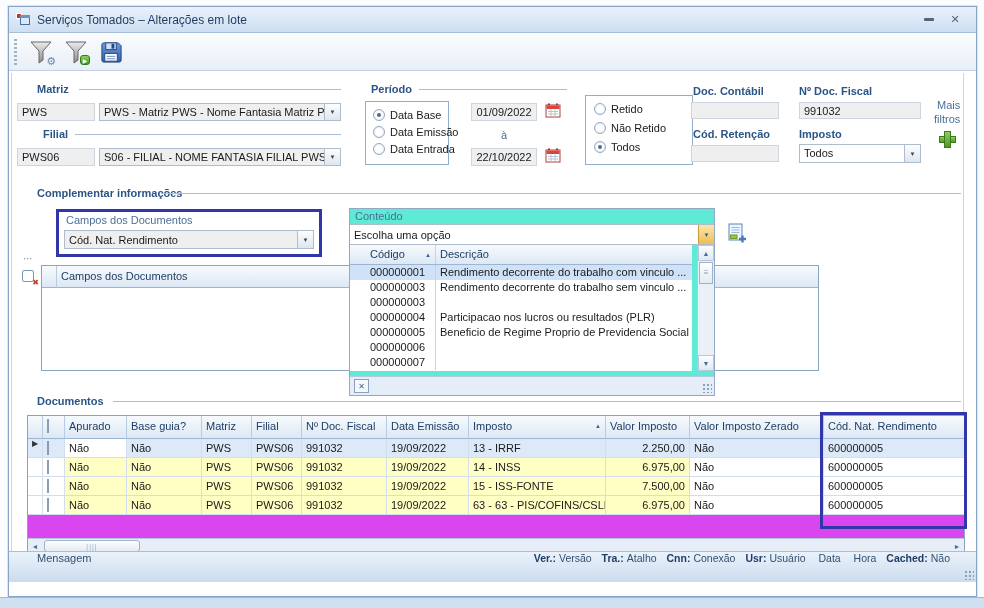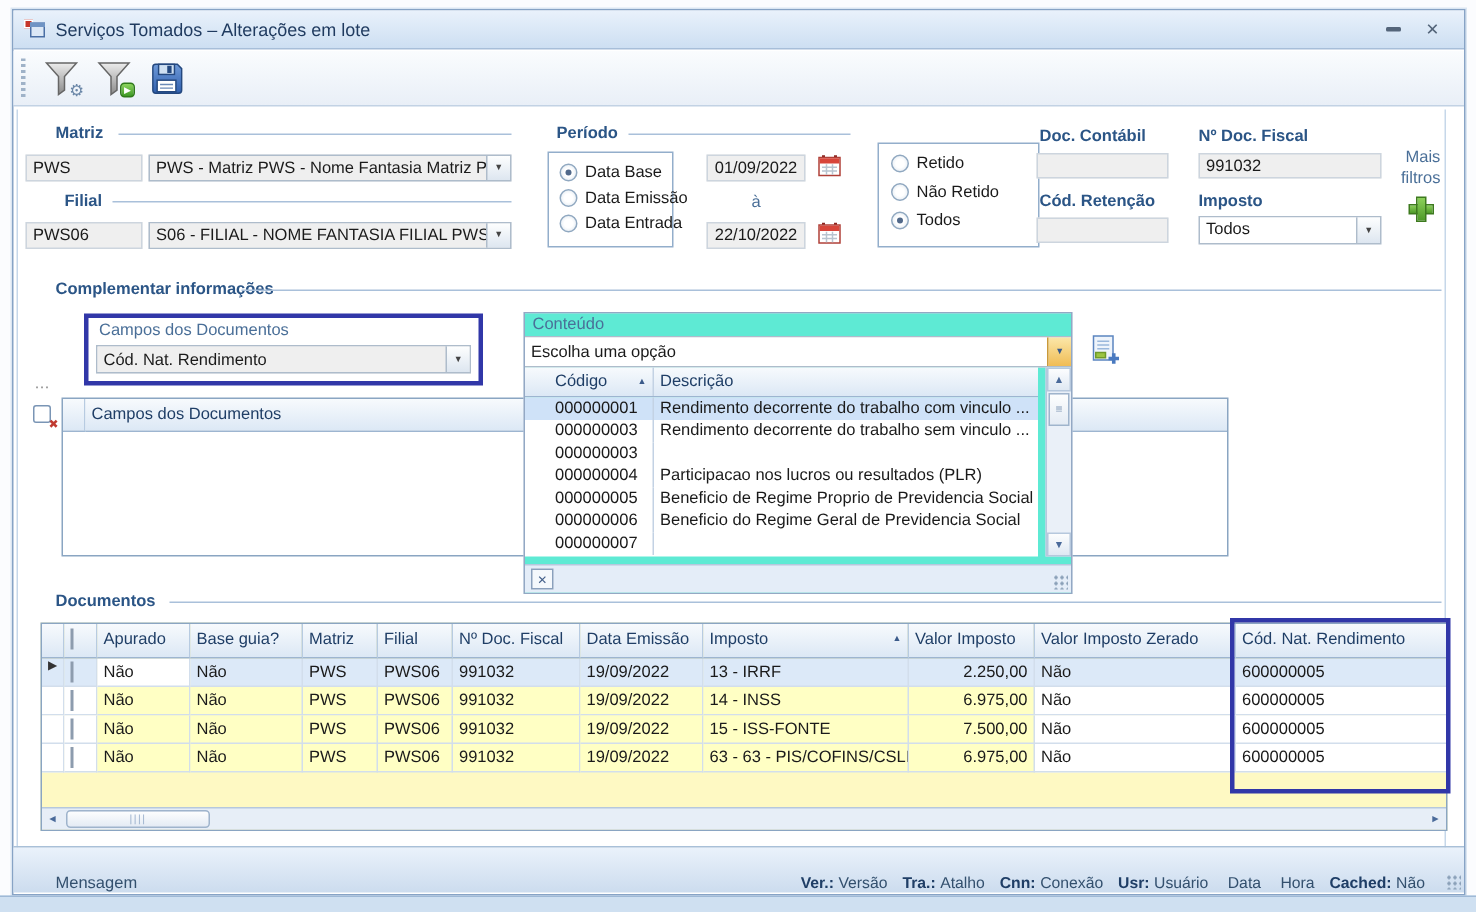--- a/index.html
+++ b/index.html
@@ -74,22 +74,22 @@
   .xbtn{position:absolute;left:4px;top:2px;width:15px;height:14px;border:1px solid #8aa0bc;background:#f4f8fc;
     display:grid;place-items:center;font-size:8px;color:#44608a}
   .gripdots{position:absolute;right:2px;bottom:2px;width:10px;height:10px;
     background-image:radial-gradient(#8aa0b8 1px,transparent 1.2px);background-size:4px 4px}
   
   .hsb{position:absolute;height:15px;background:#e7eef7;border-top:1px solid #b6c8dd;display:flex;align-items:center}
   .hbtn{width:14px;height:13px;display:grid;place-items:center;font-size:7px;color:#4a6a9a}
   .hthumb{width:96px;height:12px;margin-left:2px;background:linear-gradient(#fdfefe,#e4ebf4);
     border:1px solid #9fb4cc;border-radius:3px;display:grid;place-items:center;font-size:7px;color:#9ab0cc;letter-spacing:1px}
   
-  .statusbar{position:absolute;left:0;bottom:1px;width:100%;height:31px;
-    background:linear-gradient(#eaf2fb,#ccdcee);border-top:1px solid #a9c0d8;display:flex;align-items:flex-end}
+  .statusbar{position:absolute;left:0;bottom:14px;width:100%;height:31px;
+    background:linear-gradient(#eaf2fb,#ccdcee);border-top:1px solid #a9c0d8;display:flex;align-items:flex-start}
   .statusbar .left{margin-left:28px;color:#33506e}
   .statusbar .right{position:absolute;right:26px;font-size:10.5px;color:#33506e;white-space:nowrap}
   .sb-part b{color:#1f3e66;margin-left:7px;margin-right:3px}
   .deskstrip{position:absolute;left:0;top:597px;width:984px;height:11px;background:#cfe0f1;border-top:1px solid #9fb9d6}
   .sideline{position:absolute;width:1px;background:#c6d7e9}
   .dots3{color:#8a8a8a;letter-spacing:1px;font-size:10px}
   .delicon{position:relative;width:18px;height:18px}
   .delicon .sq{position:absolute;left:1px;top:1px;width:12px;height:12px;border:1px solid #7a95b5;border-radius:2px;background:#fff}
   .delicon .x{position:absolute;right:0;bottom:0;font-size:8px;color:#c03a30;font-weight:bold}
   .plus{position:absolute;width:15px;height:15px}
@@ -299,21 +299,20 @@
         <div class="pr">
             <span class="pc1">000000004</span>
             <span class="pc2">Participacao nos lucros ou resultados (PLR)</span>
           </div>
         <div class="pr">
             <span class="pc1">000000005</span>
             <span class="pc2">Beneficio de Regime Proprio de Previdencia Social</span>
           </div>
         <div class="pr">
             <span class="pc1">000000006</span>
-            <span class="pc2">Beneficio do Regime Geral de Previdencia Social</span>
           </div>
         <div class="pr">
             <span class="pc1">000000007</span>
           </div>
       </div>
 
       <div class="vsb" style="right:0;top:36px;height:126px">
         <div class="sbtn">▲</div>
         <div class="thumb">≡</div>
         <div class="sbtn" style="position:absolute;bottom:0;width:100%">▼</div>
@@ -331,21 +330,21 @@
       <rect x="3" y="1" width="13" height="16" fill="#eef4fb" stroke="#5b85c0"></rect>
       <path d="M5.5 4.5h8M5.5 7h8M5.5 9.5h8" stroke="#9ab8dc"></path>
       <rect x="4.5" y="12" width="6.5" height="3.5" fill="#9bc442" stroke="#6f9a2a"></rect>
       <path d="M16.5 12.5v7M13 16h7" stroke="#4a7ac0" stroke-width="2.4"></path>
     </svg>
   </span>
 
   <div class="glabel" style="left:28px;top:388px">Documentos</div>
   <div class="gline" style="left:104px;top:394px;width:848px"></div>
 
-  <div class="abs" style="left:18px;top:408px;width:938px;height:139px;border:1px solid #8aa5c2;background:#fef9c3">
+  <div class="abs" style="left:18px;top:408px;width:938px;height:139px;border:1px solid #8aa5c2;background:#d946ef">
 
     <div class="gr">
       <div class="gh c0" style="height:23px"></div>
       <div class="gh c1" style="height:23px"><span class="cb"></span></div>
       <div class="gh c2">Apurado</div>
       <div class="gh c3">Base guia?</div>
       <div class="gh c4">Matriz</div>
       <div class="gh c5">Filial</div>
       <div class="gh c6">Nº Doc. Fiscal</div>
       <div class="gh c7">Data Emissão</div>

